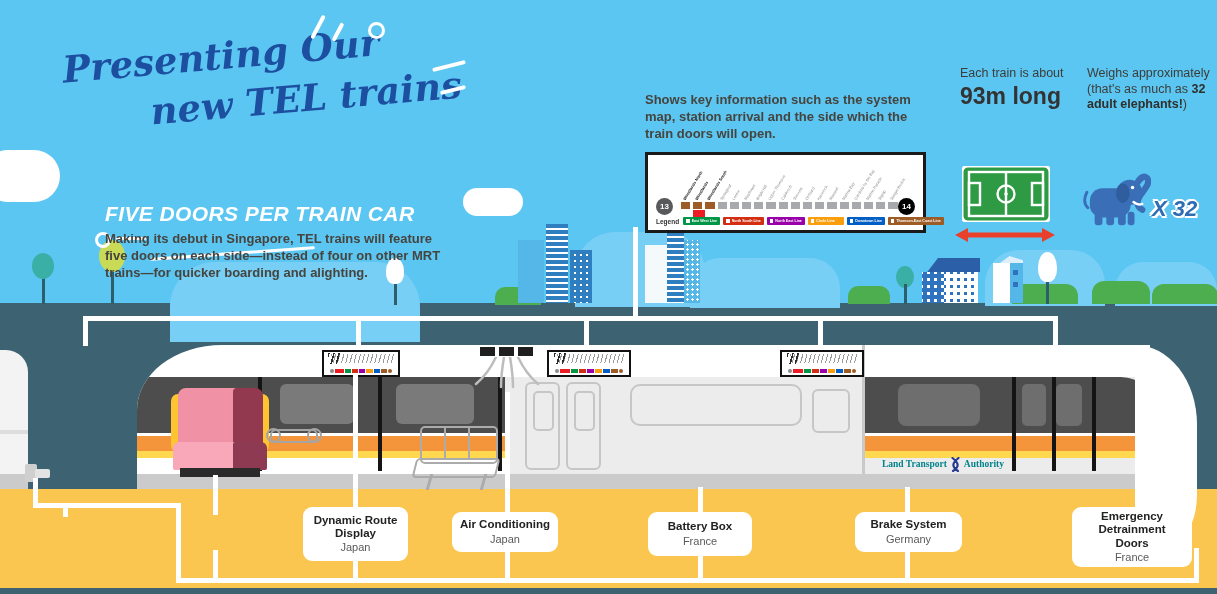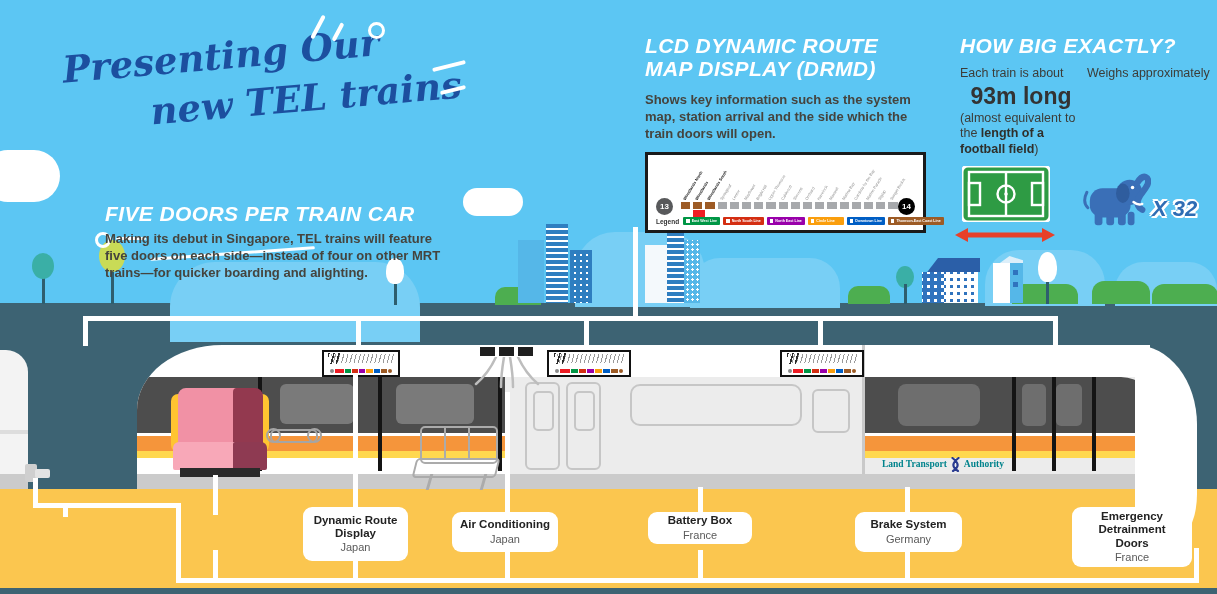--- a/index.html
+++ b/index.html
@@ -8,21 +8,21 @@
   .abs{position:absolute;}
   
   .band-teal{background:#3D6373;}
   .band-yellow{background:#FBC64F;}
   
   .script-title{font-family:"DejaVu Serif",serif;font-style:italic;font-weight:bold;
                 color:#1C4F9F;transform:rotate(-5deg);white-space:nowrap;}
   .h-white{font-style:italic;font-weight:800;color:#fff;letter-spacing:.4px;line-height:1.08;}
   .body-txt{font-weight:600;color:#45443E;line-height:1.3;}
   .intro-txt{font-weight:700;color:#4A4A44;line-height:1.35;}
-  .big-num{font-weight:800;color:#333;line-height:1;text-align:center;}
+  .big-num{font-weight:800;color:#333;line-height:1;}
   .note-txt{font-weight:500;color:#3C3C38;line-height:1.25;}
   .note-txt b{font-weight:800;color:#2F2F2B;}
   
   .wl{background:#fff;}
   
   .label-box{background:#fff;border-radius:9px;text-align:center;
              display:flex;flex-direction:column;justify-content:center;z-index:6;}
   .label-box .ttl{font-weight:800;font-size:11.5px;color:#222;line-height:1.15;}
   .label-box .cty{font-weight:400;font-size:11px;color:#5A5A5A;line-height:1.2;margin-top:1px;}
   
@@ -125,21 +125,20 @@
   <div class="abs" style="left:432px;top:64px;width:34px;height:4px;background:#fff;transform:rotate(-14deg);border-radius:2px;"></div>
   <div class="abs" style="left:440px;top:88px;width:26px;height:4px;background:#fff;transform:rotate(-14deg);border-radius:2px;"></div>
   <div class="abs" style="left:95px;top:232px;width:10px;height:10px;border:3px solid #fff;border-radius:50%;"></div>
   <div class="abs" style="left:116px;top:237px;width:30px;height:3px;background:#fff;border-radius:2px;"></div>
   <div class="abs" style="left:150px;top:252px;width:165px;height:3px;background:#fff;transform:rotate(-4deg);border-radius:2px;"></div>
 
 
   <div class="abs h-white" style="left:105px;top:203px;font-size:21px;">FIVE DOORS PER TRAIN CAR</div>
   <div class="abs body-txt" style="left:105px;top:231px;width:345px;font-size:13px;">Making its debut in Singapore, TEL trains will feature five doors on each side—instead of four on other MRT trains—for quicker boarding and alighting.</div>
 
-  <div class="abs h-white" style="left:645px;top:35px;width:250px;font-size:21px;">LCD DYNAMIC ROUTE MAP DISPLAY (DRMD)</div>
   <div class="abs body-txt" style="left:645px;top:92px;width:280px;font-size:13px;">Shows key information such as the system map, station arrival and the side which the train doors will open.</div>
 
   <div class="abs route-map" style="left:645px;top:152px;width:275px;height:75px;">
     <div class="rm-circle abs" style="left:8px;top:43px;background:#58595B;">13</div>
     <div class="rm-circle abs" style="left:250px;top:43px;background:#000000;">14</div>
     <div id="route-stations" class="abs" style="left:0;top:0;width:275px;height:75px;">
         <div class="st-dash brown" style="left: 33px;"></div>
         <span class="st-name major" style="left: 38px;">Woodlands North</span>
         <div class="st-dash brown" style="left: 45.2px;"></div>
         <span class="st-name major" style="left: 50.2px;">Woodlands</span>
@@ -201,30 +200,29 @@
             <span class="tx">Downtown Line</span>
           </span>
           <span class="legend-pill" style="background: rgb(157, 91, 37);">
             <span class="sq"></span>
             <span class="tx">Thomson-East Coast Line</span>
           </span>
         </span>
     </div>
   </div>
 
-  <div class="abs h-white" style="left:960px;top:35px;font-size:21px;">HOW BIG EXACTLY?</div>
   <div class="abs" style="left:960px;top:66px;width:122px;">
     <div class="note-txt" style="font-size:12.5px;">Each train is about</div>
     <div class="big-num" style="font-size:23px;margin:3px 0;">93m long</div>
-    <div class="note-txt" style="font-size:12.5px;">
-      <span>(almost equivalent to the </span><b>length of a football field</b><span>)</span>
-    </div>
   </div>
   <div class="abs" style="left:1087px;top:66px;width:128px;">
     <div class="note-txt" style="font-size:12.5px;">Weighs approximately</div>
+    <div class="note-txt" style="font-size:12.5px;">
+      <span>(that's as much as </span><b>32 adult elephants!</b><span>)</span>
+    </div>
   </div>
 
   <div class="abs" style="left:962px;top:166px;">
     <svg width="88" height="56" viewBox="0 0 88 56">
       <rect x="0" y="0" width="88" height="56" rx="6" fill="#2E9B44" stroke="#fff" stroke-width="3"></rect>
       <rect x="7" y="6" width="74" height="44" fill="none" stroke="#fff" stroke-width="2.4"></rect>
       <line x1="44" y1="6" x2="44" y2="50" stroke="#fff" stroke-width="2.4"></line>
       <circle cx="44" cy="28" r="8.5" fill="none" stroke="#fff" stroke-width="2.4"></circle>
       <circle cx="44" cy="28" r="1.8" fill="#fff"></circle>
       <rect x="7" y="17" width="11" height="22" fill="none" stroke="#fff" stroke-width="2.4"></rect>
@@ -441,21 +439,21 @@
   </div>
 
   <div class="abs label-box" style="left:303px;top:507px;width:105px;height:54px;padding:0 10px;box-sizing:border-box;">
     <div class="ttl">Dynamic Route Display</div>
     <div class="cty">Japan</div>
   </div>
   <div class="abs label-box" style="left:452px;top:512px;width:106px;height:40px;">
     <div class="ttl">Air Conditioning</div>
     <div class="cty">Japan</div>
   </div>
-  <div class="abs label-box" style="left:648px;top:512px;width:104px;height:32px;">
+  <div class="abs label-box" style="left:648px;top:512px;width:104px;height:44px;">
     <div class="ttl">Battery Box</div>
     <div class="cty">France</div>
   </div>
   <div class="abs label-box" style="left:855px;top:512px;width:107px;height:40px;">
     <div class="ttl">Brake System</div>
     <div class="cty">Germany</div>
   </div>
   <div class="abs label-box" style="left:1072px;top:507px;width:120px;height:60px;padding:0 21px;box-sizing:border-box;">
     <div class="ttl">Emergency Detrainment Doors</div>
     <div class="cty">France</div>

